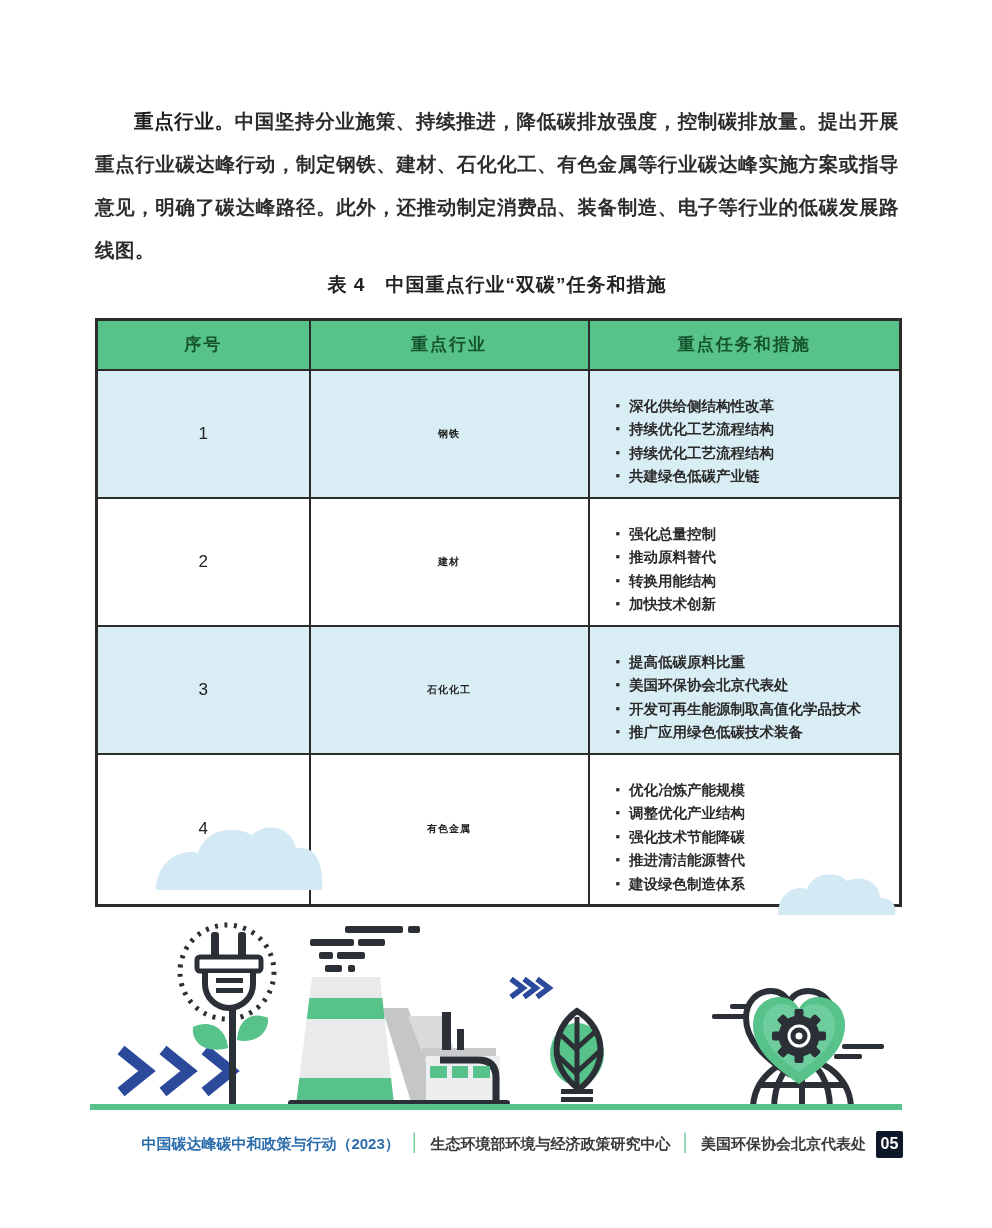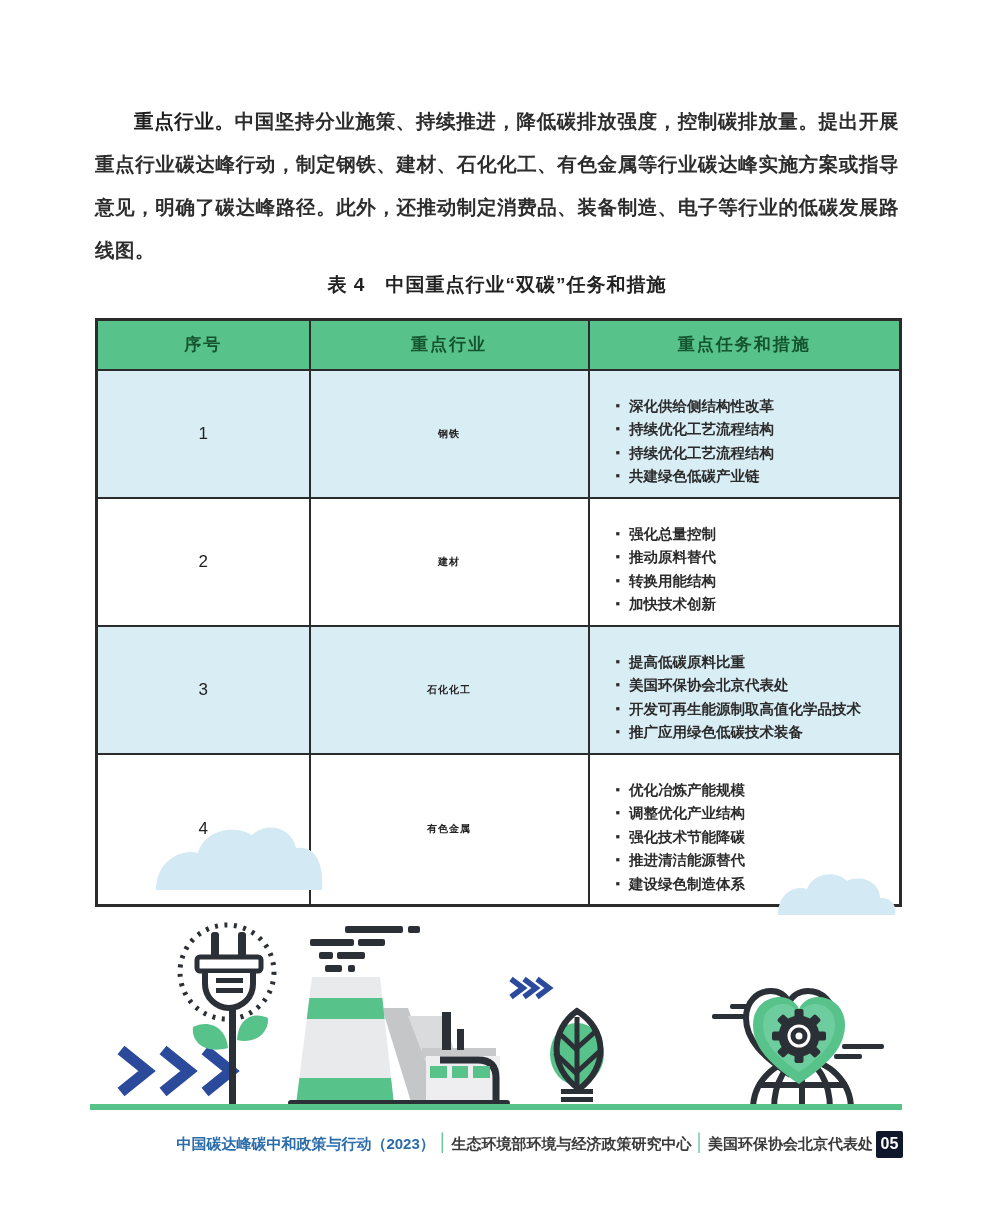--- a/index.html
+++ b/index.html
@@ -32,21 +32,21 @@
   ul.tasks { list-style:none; }
   ul.tasks li { font-size:14.5px; font-weight:700; color:#2b2b2b; line-height:23.5px;
                 white-space:nowrap; }
   ul.tasks li::before { content:"▪"; font-size:13px; margin-right:9px; position:relative; top:-1px; }
 
   
   .illus { position:absolute; left:90px; top:820px; width:812px; height:290px; }
 
   
   .footer { position:absolute; left:0; top:1129px; width:903px; height:30px;
-            display:flex; justify-content:flex-end; align-items:center; gap:3px;
+            display:flex; justify-content:flex-end; align-items:center; gap:10px;
             font-size:15px; font-weight:700; }
   .footer .doc-title { color:#2b6cab; }
   .footer .sep { color:#57c289; font-weight:400; font-size:17px; position:relative; top:-1px; }
   .footer .org { color:#3a3a3a; }
   .page-badge { width:27px; height:27px; background:#0f172a; color:#ffffff;
                 display:flex; align-items:center; justify-content:center;
                 font-size:16px; font-weight:800; border-radius:2px; }
 </style>
 </head>
 <body>

